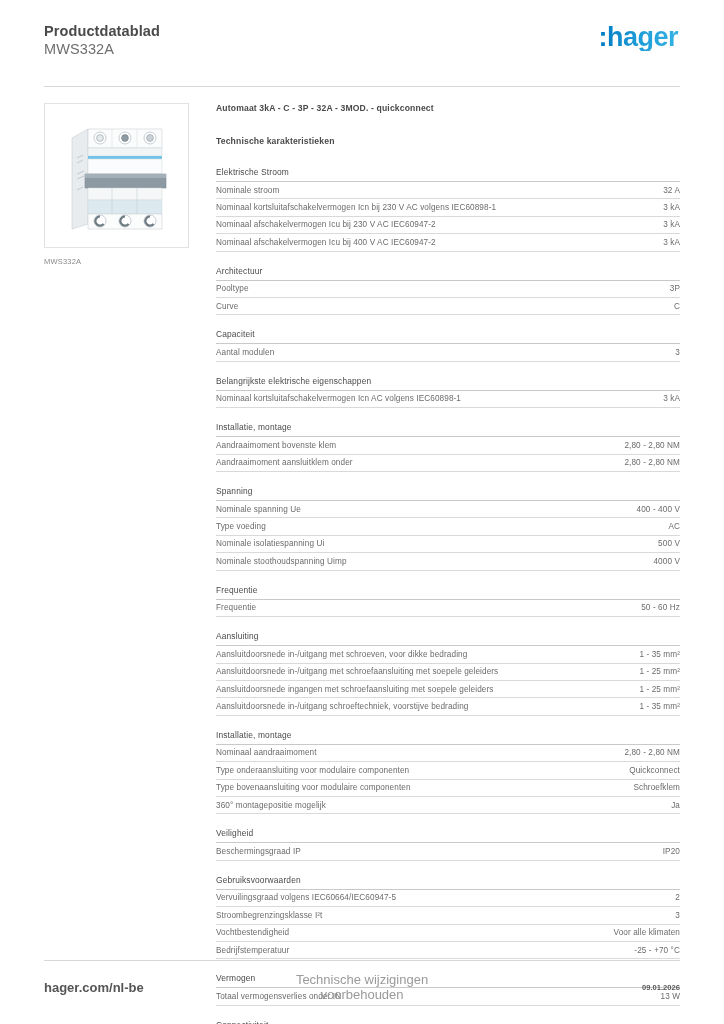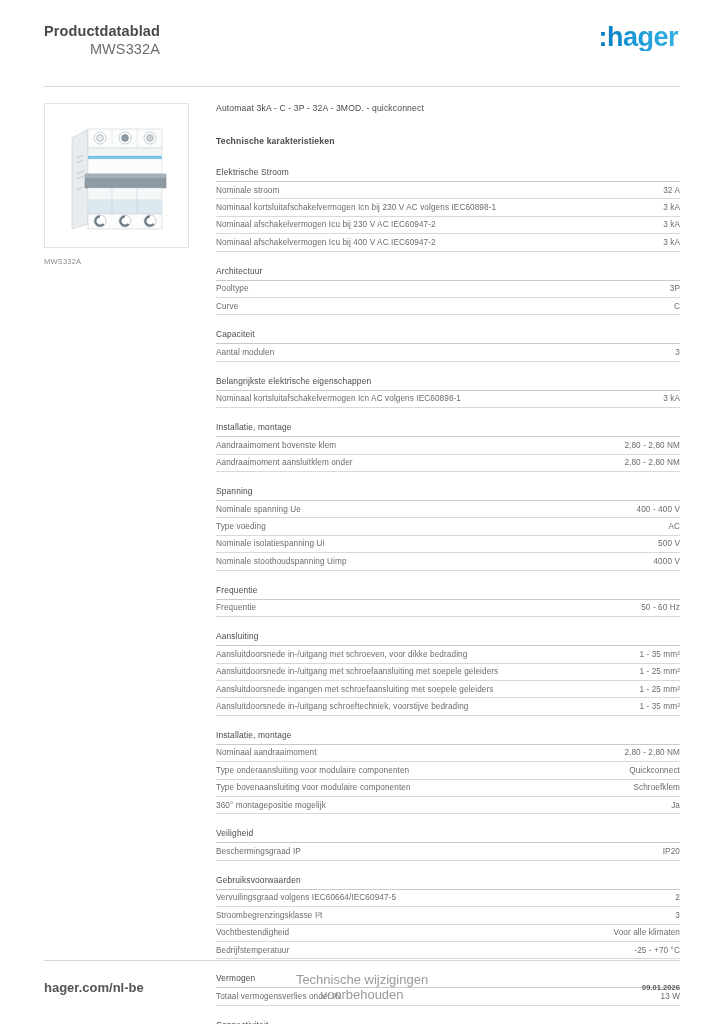--- a/index.html
+++ b/index.html
@@ -24,21 +24,21 @@
   }
 
   
   .header {
     display: flex;
     align-items: flex-start;
     justify-content: space-between;
     padding-top: 22px;
     height: 50px;
   }
-  .title-block { line-height: 1.25; text-align: right; }
+  .title-block { line-height: 1.25; }
   .doc-title {
     font-size: 14.5px;
     font-weight: bold;
     color: #4a4a4a;
     letter-spacing: 0.1px;
   }
   .doc-subtitle {
     font-size: 14.5px;
     font-weight: normal;
     color: #6e6e6e;
@@ -91,21 +91,21 @@
   .product-caption {
     font-size: 7.5px;
     color: #8a8a8a;
     margin-top: 9px;
     letter-spacing: 0.2px;
   }
 
   
   .product-name {
     font-size: 8.6px;
-    font-weight: normal;
+    font-weight: bold;
     color: #4a4a4a;
     letter-spacing: 0.15px;
     margin-bottom: 23px;
   }
   .tech-heading {
     font-size: 8.6px;
     font-weight: bold;
     color: #4a4a4a;
     letter-spacing: 0.15px;
     margin-bottom: 21px;

